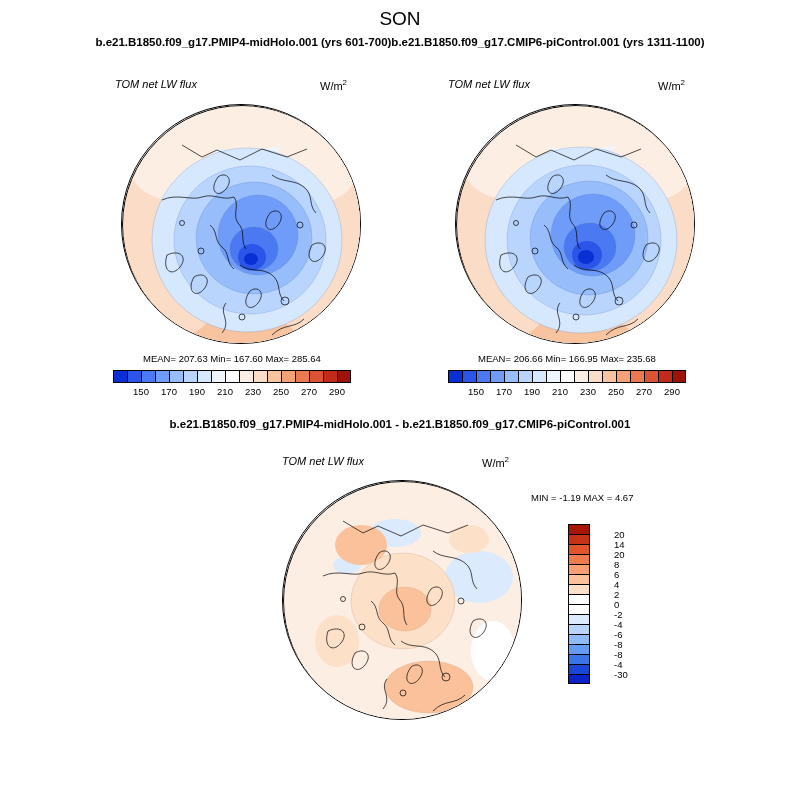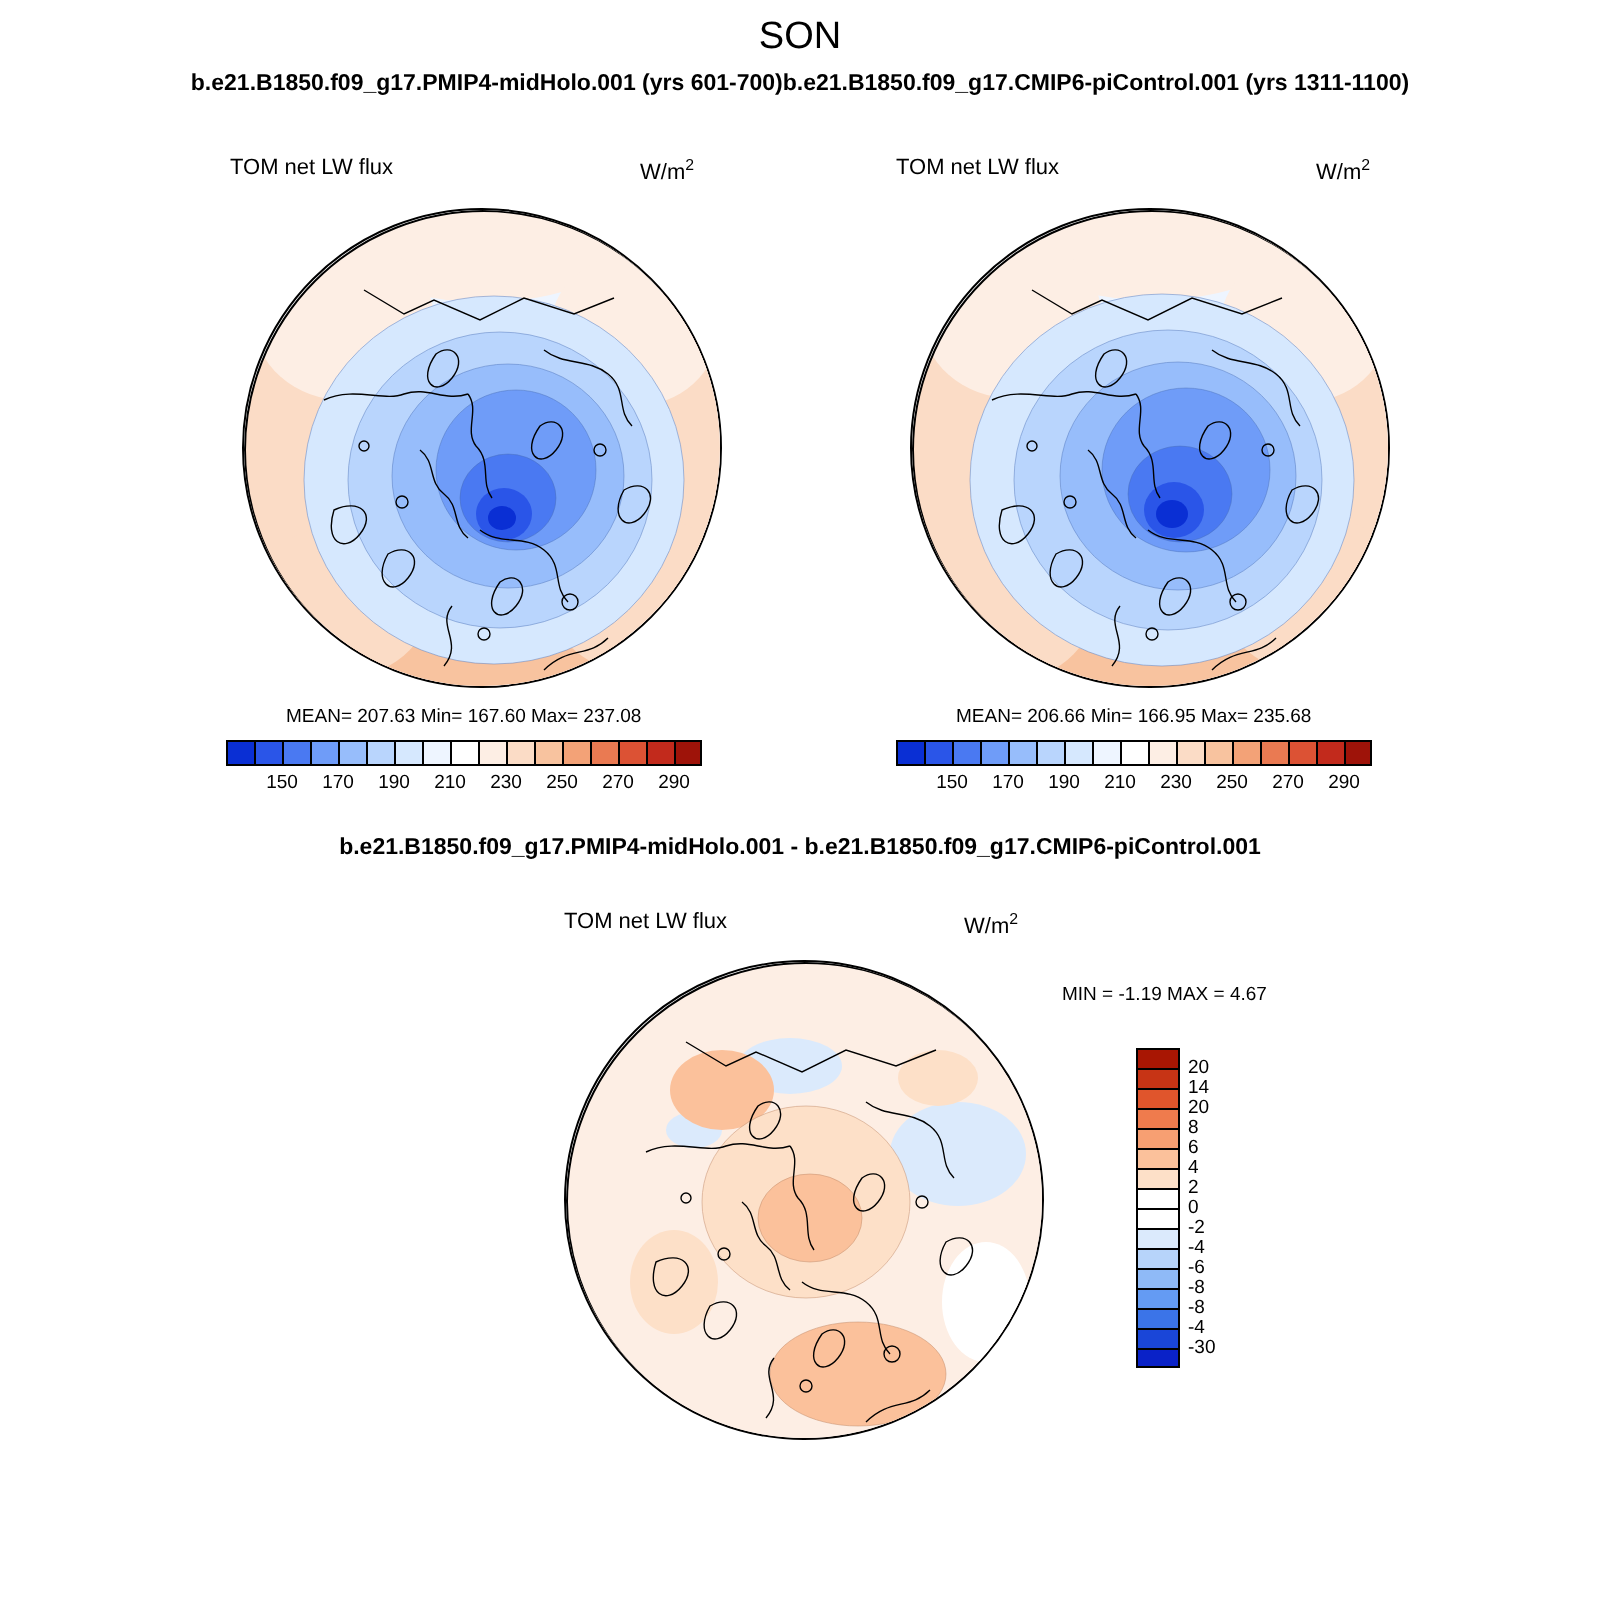--- a/index.html
+++ b/index.html
@@ -34,20 +34,21 @@
   #diff-title {
     left: 0; top: 418px; width: 800px;
     text-align: center;
     font-size: 11.5px;
     font-weight: bold;
   }
 
   
   .panel-var {
     font-size: 11px;
+    font-style: italic;
   }
   .panel-units {
     font-size: 11px;
   }
   .stats {
     font-size: 9.5px;
     white-space: nowrap;
   }
 
   
@@ -173,21 +174,21 @@
           <circle cx="178" cy="120" r="3"></circle>
           <circle cx="120" cy="212" r="3"></circle>
           <circle cx="60" cy="118" r="2.5"></circle>
         </g>
       </g>
       <circle cx="120" cy="120" r="119.5" fill="none" stroke="#000" stroke-width="1"></circle>
     </svg>
   </div>
 </div>
 
-<div class="abs stats" style="left:143px; top:353px;">MEAN= 207.63  Min= 167.60  Max= 237.08</div>
+<div class="abs stats" style="left:143px; top:353px;">MEAN= 207.63  Min= 167.60  Max= 285.64</div>
 
 <div class="cbar-h" style="left:113px; top:370px;">
   <div class="cell" style="width:14px; background:#0a2fd4;"></div>
   <div class="cell" style="width:14px; background:#2a55e8;"></div>
   <div class="cell" style="width:14px; background:#4a79f2;"></div>
   <div class="cell" style="width:14px; background:#6f9cf8;"></div>
   <div class="cell" style="width:14px; background:#97bdfb;"></div>
   <div class="cell" style="width:14px; background:#b9d5fd;"></div>
   <div class="cell" style="width:14px; background:#d6e8fe;"></div>
   <div class="cell" style="width:14px; background:#eef5ff;"></div>
@@ -378,21 +379,21 @@
   <div class="cell" style="background:#ffffff;"></div>
   <div class="cell" style="background:#ffffff;"></div>
   <div class="cell" style="background:#dbeafc;"></div>
   <div class="cell" style="background:#b7d4fa;"></div>
   <div class="cell" style="background:#8fbaf7;"></div>
   <div class="cell" style="background:#649bf3;"></div>
   <div class="cell" style="background:#3b74e8;"></div>
   <div class="cell" style="background:#1a46d8;"></div>
   <div class="cell" style="background:#0a22c8;"></div>
 </div>
-<div class="cbar-v-labels" style="left:594px; top:524px; width:40px; height:160px;">
+<div class="cbar-v-labels" style="left:594px; top:524px; width:40px; height:160px;text-align:center;">
   <span style="top:10px;">20</span>
   <span style="top:20px;">14</span>
   <span style="top:30px;">20</span>
   <span style="top:40px;">8</span>
   <span style="top:50px;">6</span>
   <span style="top:60px;">4</span>
   <span style="top:70px;">2</span>
   <span style="top:80px;">0</span>
   <span style="top:90px;">-2</span>
   <span style="top:100px;">-4</span>

